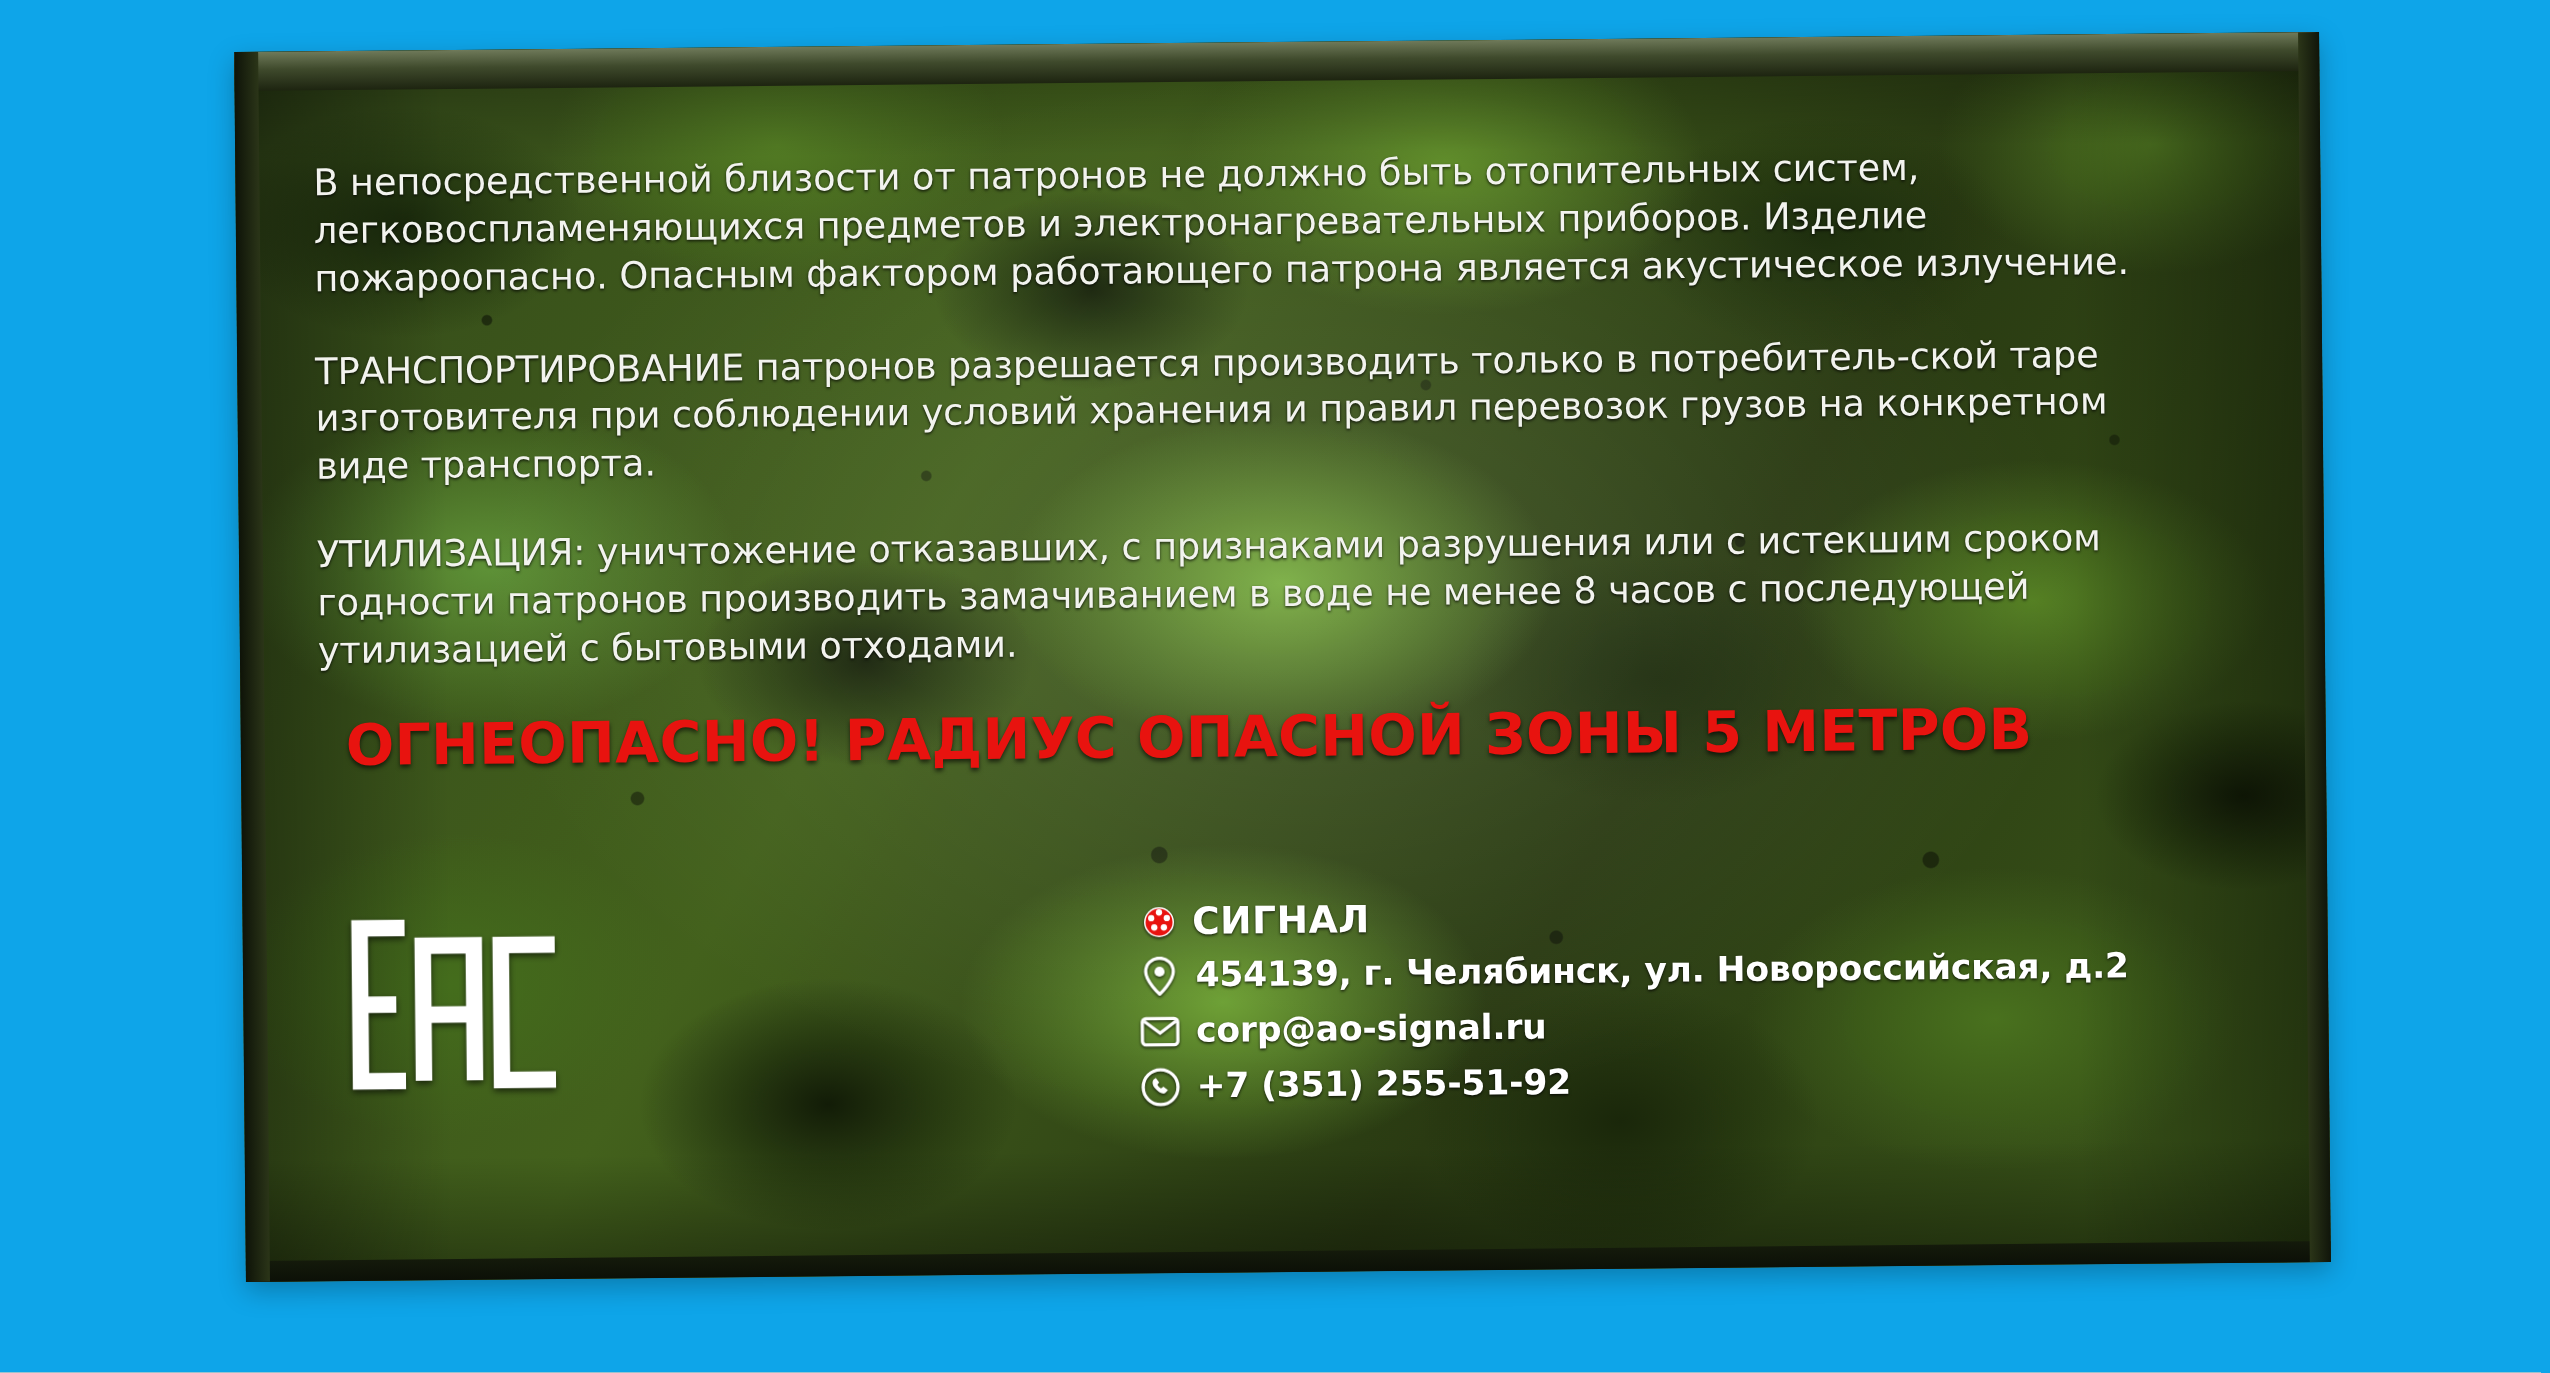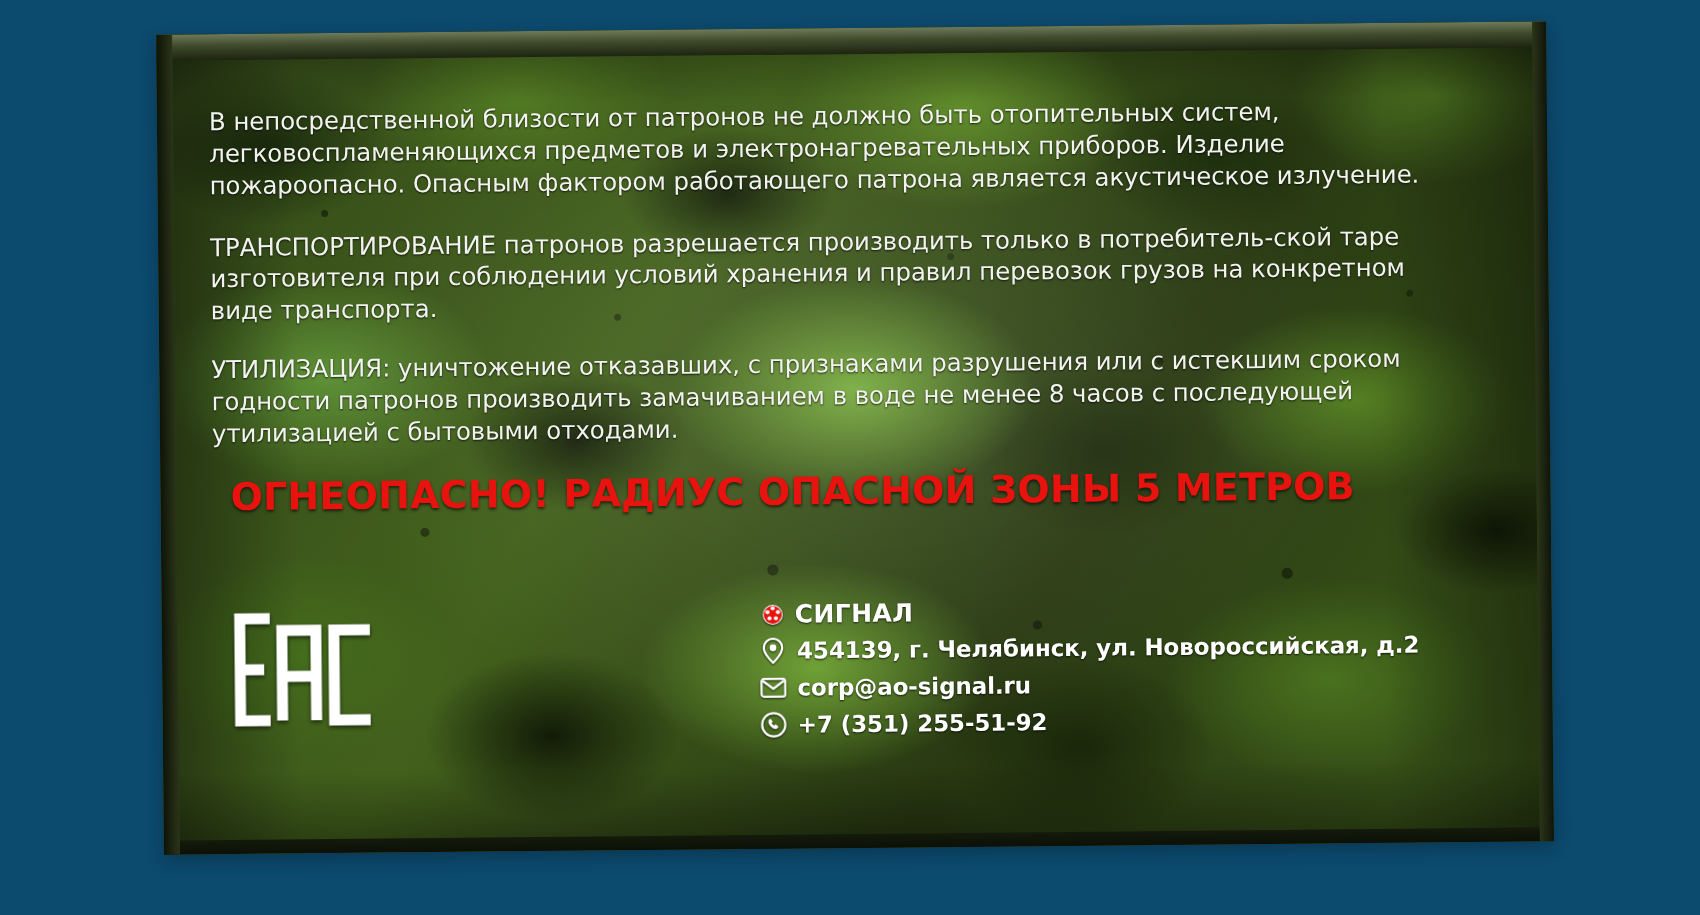--- a/index.html
+++ b/index.html
@@ -9,21 +9,21 @@
     width: 1700px;
     height: 915px;
     overflow: hidden;
     font-family: "Liberation Sans", sans-serif;
   }
 
   .scene {
     position: relative;
     width: 1700px;
     height: 915px;
-    background: #0c4a6e;
+    background: #0ea5e9;
   }
 
   
   .box {
     position: absolute;
     left: 160px;
     top: 28px;
     width: 1390px;
     height: 820px;
     transform: rotate(-0.55deg);

